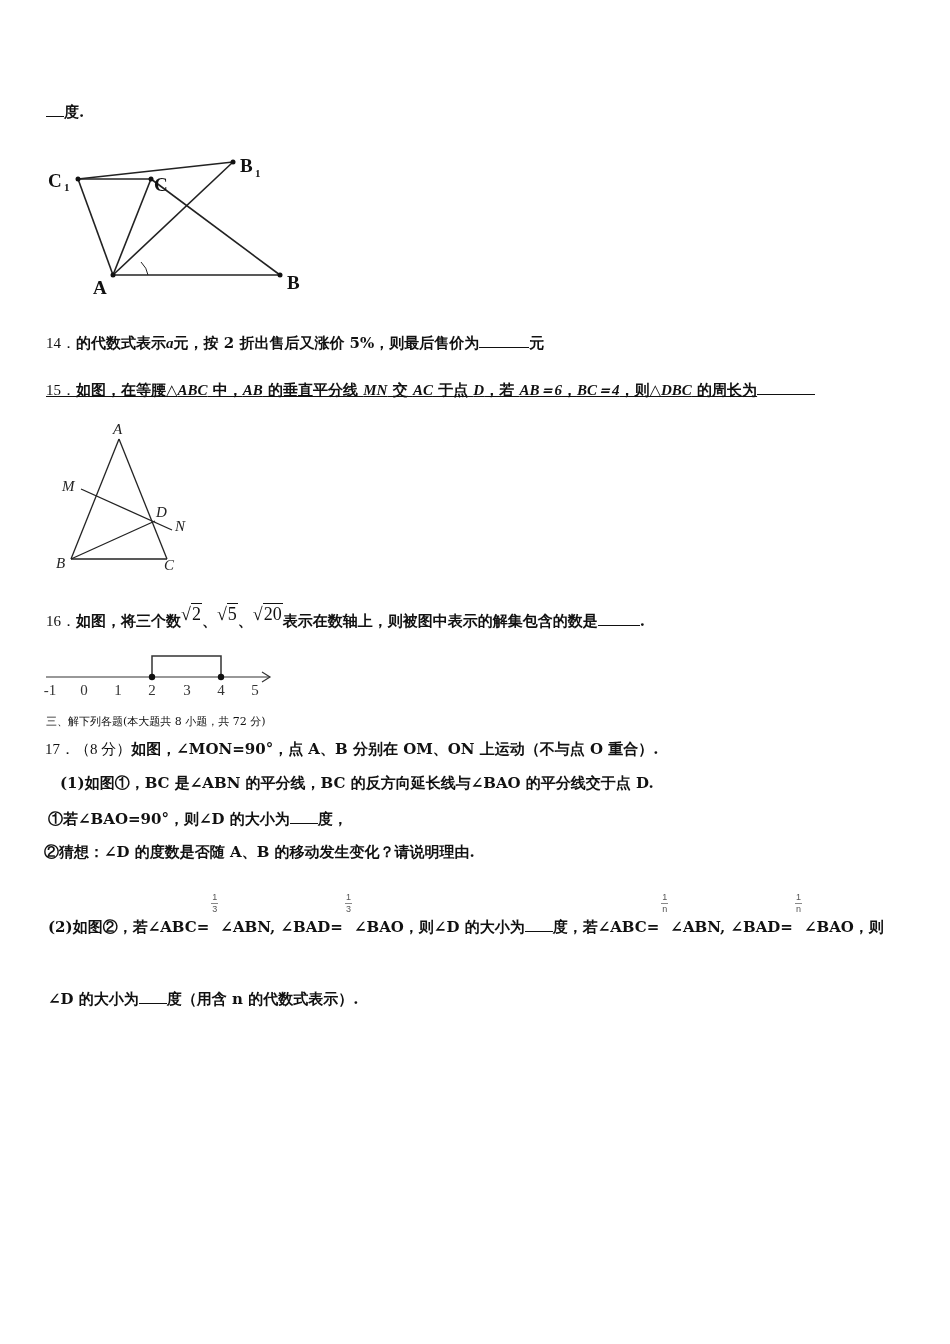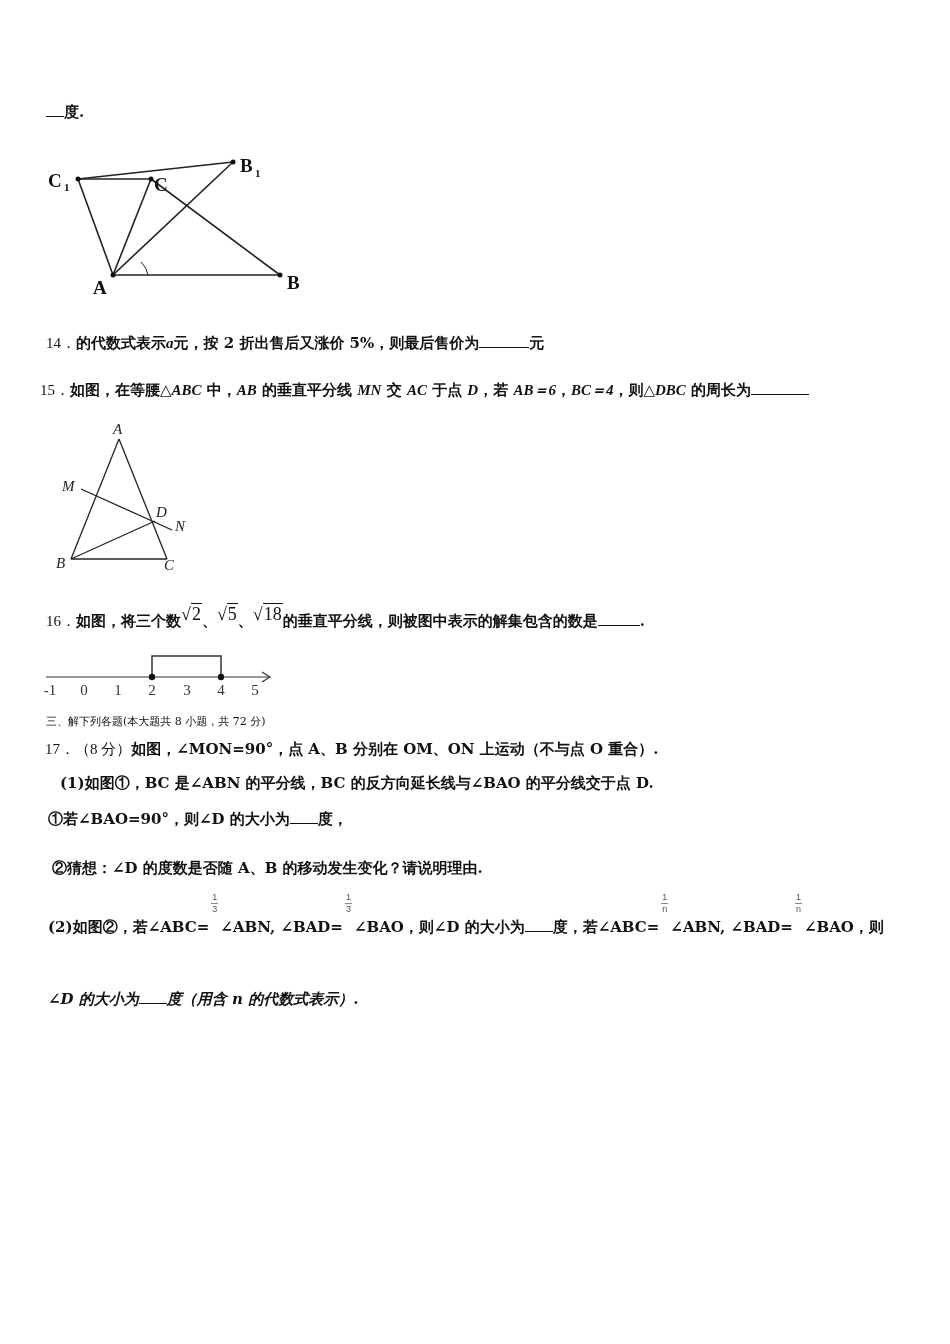--- a/index.html
+++ b/index.html
@@ -50,21 +50,21 @@
     <text x="215" y="27" font-size="11">1</text>
     <text x="53" y="144">A</text>
     <text x="247" y="139">B</text>
   </g>
 </svg>
 
 <div class="abs line" style="left:46px; top:333px;">
   <span class="num">14．</span><span>的代数式表示</span><i class="m">a</i><span>元，按 2 折出售后又涨价 5%，则最后售价为</span><span class="blank" style="width:50px;"></span><span>元</span>
 </div>
 
-<div class="abs line" style="left:40px; top:380px;">
+<div class="abs line" style="left:46px; top:380px;text-decoration:underline;">
   <span class="num">15．</span><span>如图，在等腰△</span><i class="m">ABC</i><span> 中，</span><i class="m">AB</i><span> 的垂直平分线 </span><i class="m">MN</i><span> 交 </span><i class="m">AC</i><span> 于点 </span><i class="m">D</i><span>，若 </span><i class="m">AB＝6</i><span>，</span><i class="m">BC＝4</i><span>，则△</span><i class="m">DBC</i><span> 的周长为</span><span class="blank" style="width:58px;"></span>
 </div>
 
 <svg class="abs" style="left:50px; top:418px;" width="160" height="160">
   <g stroke="#222" stroke-width="1.3" fill="none">
     <line x1="69" y1="21" x2="21" y2="141"></line>
     <line x1="69" y1="21" x2="117" y2="141"></line>
     <line x1="21" y1="141" x2="117" y2="141"></line>
     <line x1="31" y1="71" x2="122" y2="112"></line>
     <line x1="21" y1="141" x2="105" y2="103"></line>
@@ -73,21 +73,21 @@
     <text x="63" y="16">A</text>
     <text x="12" y="73">M</text>
     <text x="106" y="99">D</text>
     <text x="125" y="113">N</text>
     <text x="6" y="150">B</text>
     <text x="114" y="152">C</text>
   </g>
 </svg>
 
 <div class="abs line" style="left:46px; top:610px;">
-  <span class="num">16．</span><span>如图，将三个数</span><span class="sqrt">√<span class="rad">2</span></span><span>、</span><span class="sqrt">√<span class="rad">5</span></span><span>、</span><span class="sqrt">√<span class="rad">18</span></span><span>的垂直平分线，则被图中表示的解集包含的数是</span><span class="blank" style="width:42px;"></span><span>.</span>
+  <span class="num">16．</span><span>如图，将三个数</span><span class="sqrt">√<span class="rad">2</span></span><span>、</span><span class="sqrt">√<span class="rad">5</span></span><span>、</span><span class="sqrt">√<span class="rad">20</span></span><span>表示在数轴上，则被图中表示的解集包含的数是</span><span class="blank" style="width:42px;"></span><span>.</span>
 </div>
 
 <svg class="abs" style="left:38px; top:650px;" width="240" height="50">
   <g stroke="#333" stroke-width="1.2" fill="none">
     <line x1="8" y1="27" x2="232" y2="27"></line>
     <polyline points="224,22 232,27 224,32"></polyline>
     <polyline points="114,27 114,6 183,6 183,27" stroke-width="1.5"></polyline>
   </g>
   <circle cx="114" cy="27" r="3.2" fill="#111"></circle>
   <circle cx="183" cy="27" r="3.2" fill="#111"></circle>
@@ -104,22 +104,22 @@
 
 <div class="abs" style="left:46px; top:714px; font-size:11px;">三、解下列各题(本大题共 8 小题，共 72 分)</div>
 
 <div class="abs line" style="left:45px; top:740px;">
   <span class="num">17．</span><span class="num">（8 分）</span><span>如图，∠MON=90°，点 A、B 分别在 OM、ON 上运动（不与点 O 重合）.</span>
 </div>
 <div class="abs line" style="left:60px; top:774px;">(1)如图①，BC 是∠ABN 的平分线，BC 的反方向延长线与∠BAO 的平分线交于点 D.</div>
 <div class="abs line" style="left:48px; top:809px;">
   <span>①</span><span>若∠BAO=90°，则∠D 的大小为</span><span class="blank" style="width:28px;"></span><span>度，</span>
 </div>
-<div class="abs line" style="left:52px; top:843px;margin-top:16px;">
+<div class="abs line" style="left:44px; top:843px;">
   <span>②</span><span>猜想：∠D 的度数是否随 A、B 的移动发生变化？请说明理由.</span>
 </div>
 
 <div class="abs line" style="left:48px; top:914px;">
   <span>(2)如图②，若∠ABC=</span><span class="frac"><span class="numr">1</span><span>3</span></span><span>∠ABN, ∠BAD=</span><span class="frac"><span class="numr">1</span><span>3</span></span><span>∠BAO，则∠D 的大小为</span><span class="blank" style="width:28px;"></span><span>度，若∠ABC=</span><span class="frac"><span class="numr">1</span><span>n</span></span><span>∠ABN, ∠BAD=</span><span class="frac"><span class="numr">1</span><span>n</span></span><span>∠BAO，则</span>
 </div>
-<div class="abs line" style="left:48px; top:989px;font-style:italic;">
+<div class="abs line" style="left:48px; top:989px;">
   <span>∠D 的大小为</span><span class="blank" style="width:28px;"></span><span>度（用含 n 的代数式表示）.</span>
 </div>
 
 </body></html>

